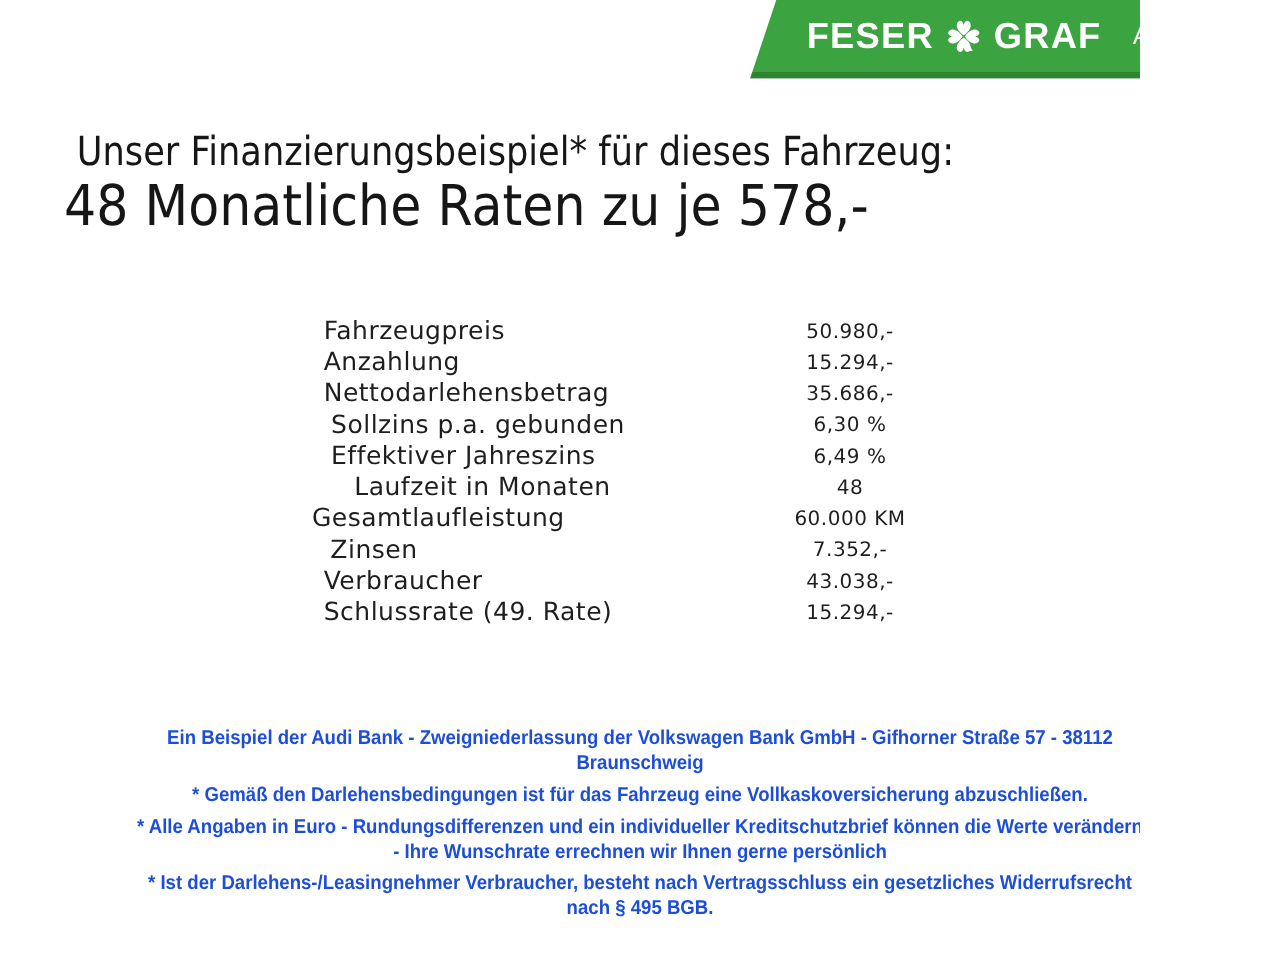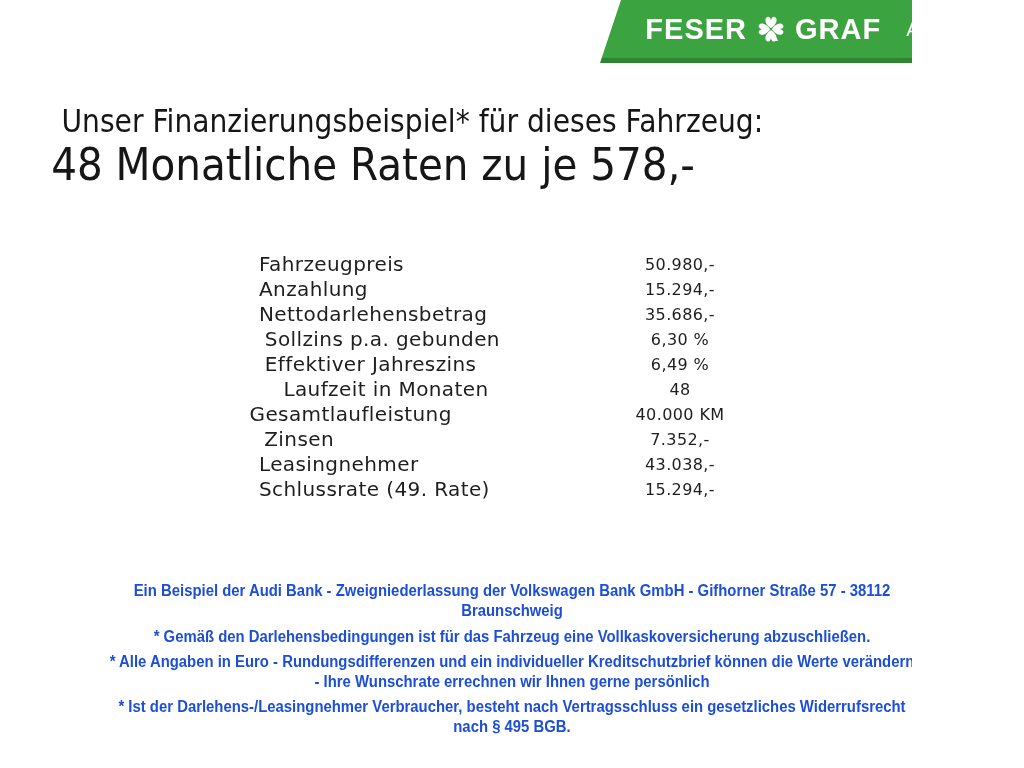--- a/index.html
+++ b/index.html
@@ -129,28 +129,28 @@
     <div class="fin-row">
       <span class="fin-label">Effektiver Jahreszins</span>
       <span class="fin-value">6,49 %</span>
     </div>
     <div class="fin-row">
       <span class="fin-label">Laufzeit in Monaten</span>
       <span class="fin-value">48</span>
     </div>
     <div class="fin-row">
       <span class="fin-label">Gesamtlaufleistung</span>
-      <span class="fin-value">40.000 KM</span>
+      <span class="fin-value">60.000 KM</span>
     </div>
     <div class="fin-row">
       <span class="fin-label">Zinsen</span>
       <span class="fin-value">7.352,-</span>
     </div>
     <div class="fin-row">
-      <span class="fin-label">Leasingnehmer</span>
+      <span class="fin-label">Verbraucher</span>
       <span class="fin-value">43.038,-</span>
     </div>
     <div class="fin-row">
       <span class="fin-label">Schlussrate (49. Rate)</span>
       <span class="fin-value">15.294,-</span>
     </div>
   </div>
 
   <div class="side-credit">
     <span class="credit-prefix">unterstützt von</span>

